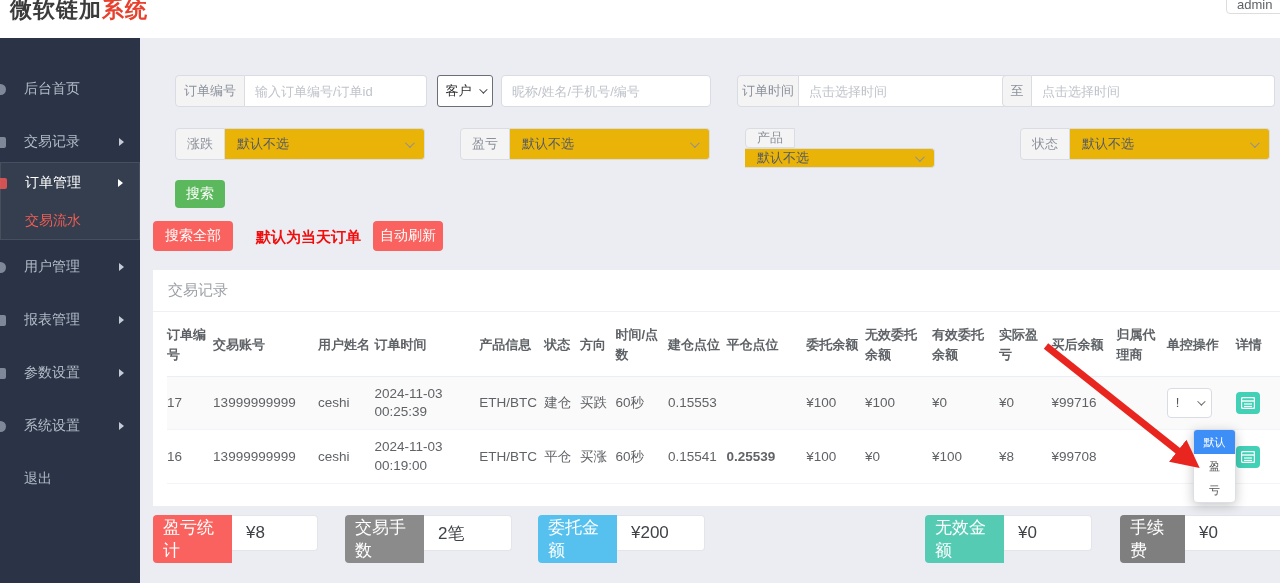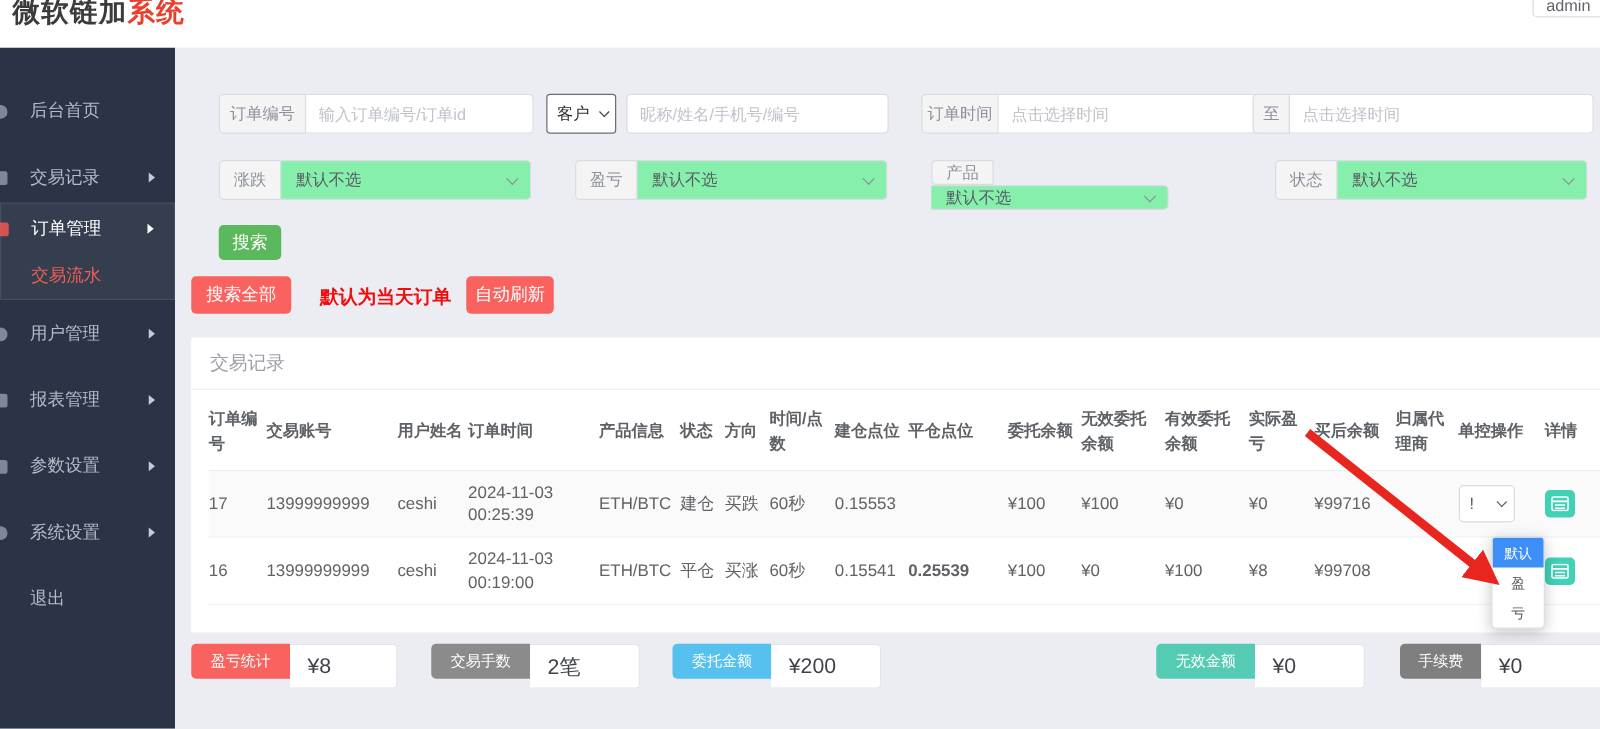--- a/index.html
+++ b/index.html
@@ -40,21 +40,21 @@
   .main { position:absolute; left:140px; top:38px; width:1140px; height:545px; background:#ecedf2; overflow:hidden; }
   
   .fgroup { position:absolute; height:32px; display:flex; }
   .flabel { height:32px; background:#f4f4f5; border:1px solid #d9dce3; border-radius:4px 0 0 4px;
     display:flex; align-items:center; justify-content:center; font-size:13px; color:#8b909a; }
   .finput { height:32px; border:1px solid #d9dce3; border-left:none; border-radius:0 4px 4px 0;
     background:#fff; font-size:13px; color:#444; padding:0 10px; outline:none;
     font-family:"Liberation Sans","DejaVu Sans",sans-serif; }
   .finput::placeholder { color:#bfc3ca; }
   .finput.standalone { border-left:1px solid #d9dce3; border-radius:4px; }
-  .fsel { height:32px; background:#86efac; border:1px solid #d9dce3; border-left:none; border-radius:0 4px 4px 0;
+  .fsel { height:32px; background:#eab308; border:1px solid #d9dce3; border-left:none; border-radius:0 4px 4px 0;
     display:flex; align-items:center; justify-content:space-between; padding:0 12px; font-size:13px; color:#565b63; cursor:pointer; }
   .chev { width:7px; height:7px; border-right:1.6px solid #8b909a; border-bottom:1.6px solid #8b909a;
     transform:rotate(45deg) translateY(-2px); }
   .cust-sel { height:32px; background:#fff; border:1px solid #6a6e76; border-radius:3px;
     display:flex; align-items:center; justify-content:center; gap:7px; font-size:13px; color:#2d2d2d; cursor:pointer; }
   .cust-sel .chev { border-color:#444; width:6px; height:6px; }
   
   .btn { position:absolute; display:flex; align-items:center; justify-content:center;
     border:none; border-radius:4px; color:#fff; font-size:14px; cursor:pointer;
     font-family:"Liberation Sans","DejaVu Sans",sans-serif; }
@@ -88,22 +88,22 @@
   
   .ctrl-menu { position:absolute; left:1193px; top:429px; width:43px; background:#fff;
     border:1px solid #dcdfe6; border-radius:4px; box-shadow:0 3px 12px rgba(0,0,0,0.22); z-index:40; overflow:hidden; }
   .ctrl-menu .opt { height:24px; display:flex; align-items:center; justify-content:center;
     font-size:11px; color:#555; cursor:pointer; }
   .ctrl-menu .opt.sel { background:#3e8ef7; color:#fff; }
   
   .anno { position:absolute; left:0; top:0; width:1280px; height:583px; pointer-events:none; z-index:50; }
   
   .sgroup { position:absolute; top:477px; height:36px; display:flex; }
-  .slabel { height:28px; display:flex; align-items:center; justify-content:center;
-    padding:0 10px; border-radius:4px 0 0 4px; color:#fff; font-size:12px; }
+  .slabel { height:48px; display:flex; align-items:center; justify-content:center;
+    padding:0 10px; border-radius:4px 0 0 4px; color:#fff; font-size:17px; }
   .sval { height:36px; background:#fff; border:1px solid #e3e5e9; border-left:none;
     border-radius:0 4px 4px 0; display:flex; align-items:center; padding-left:14px;
     font-size:17px; color:#3f4247; }
   .sl-red { background:#f9625e; }
   .sl-gray { background:#8b8b8b; }
   .sl-blue { background:#56c1ee; }
   .sl-teal { background:#56cbb4; }
   .sl-dgray { background:#7f7f7f; }
 </style>
 </head>

